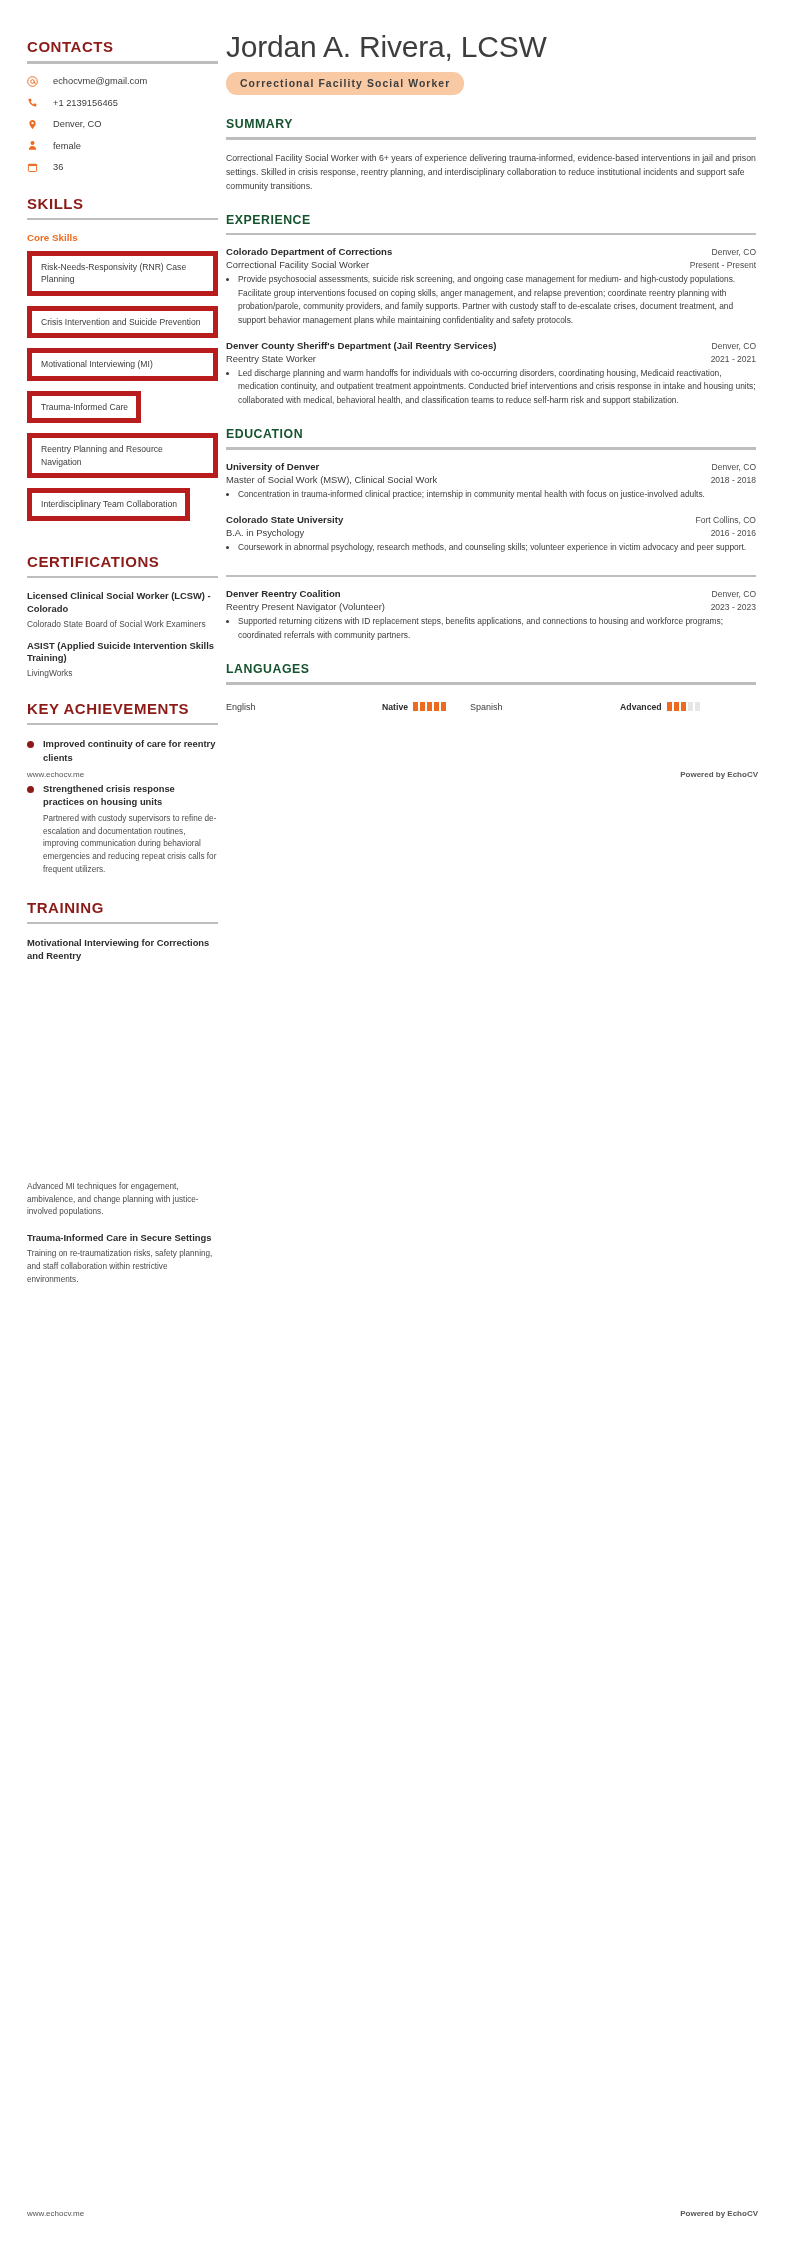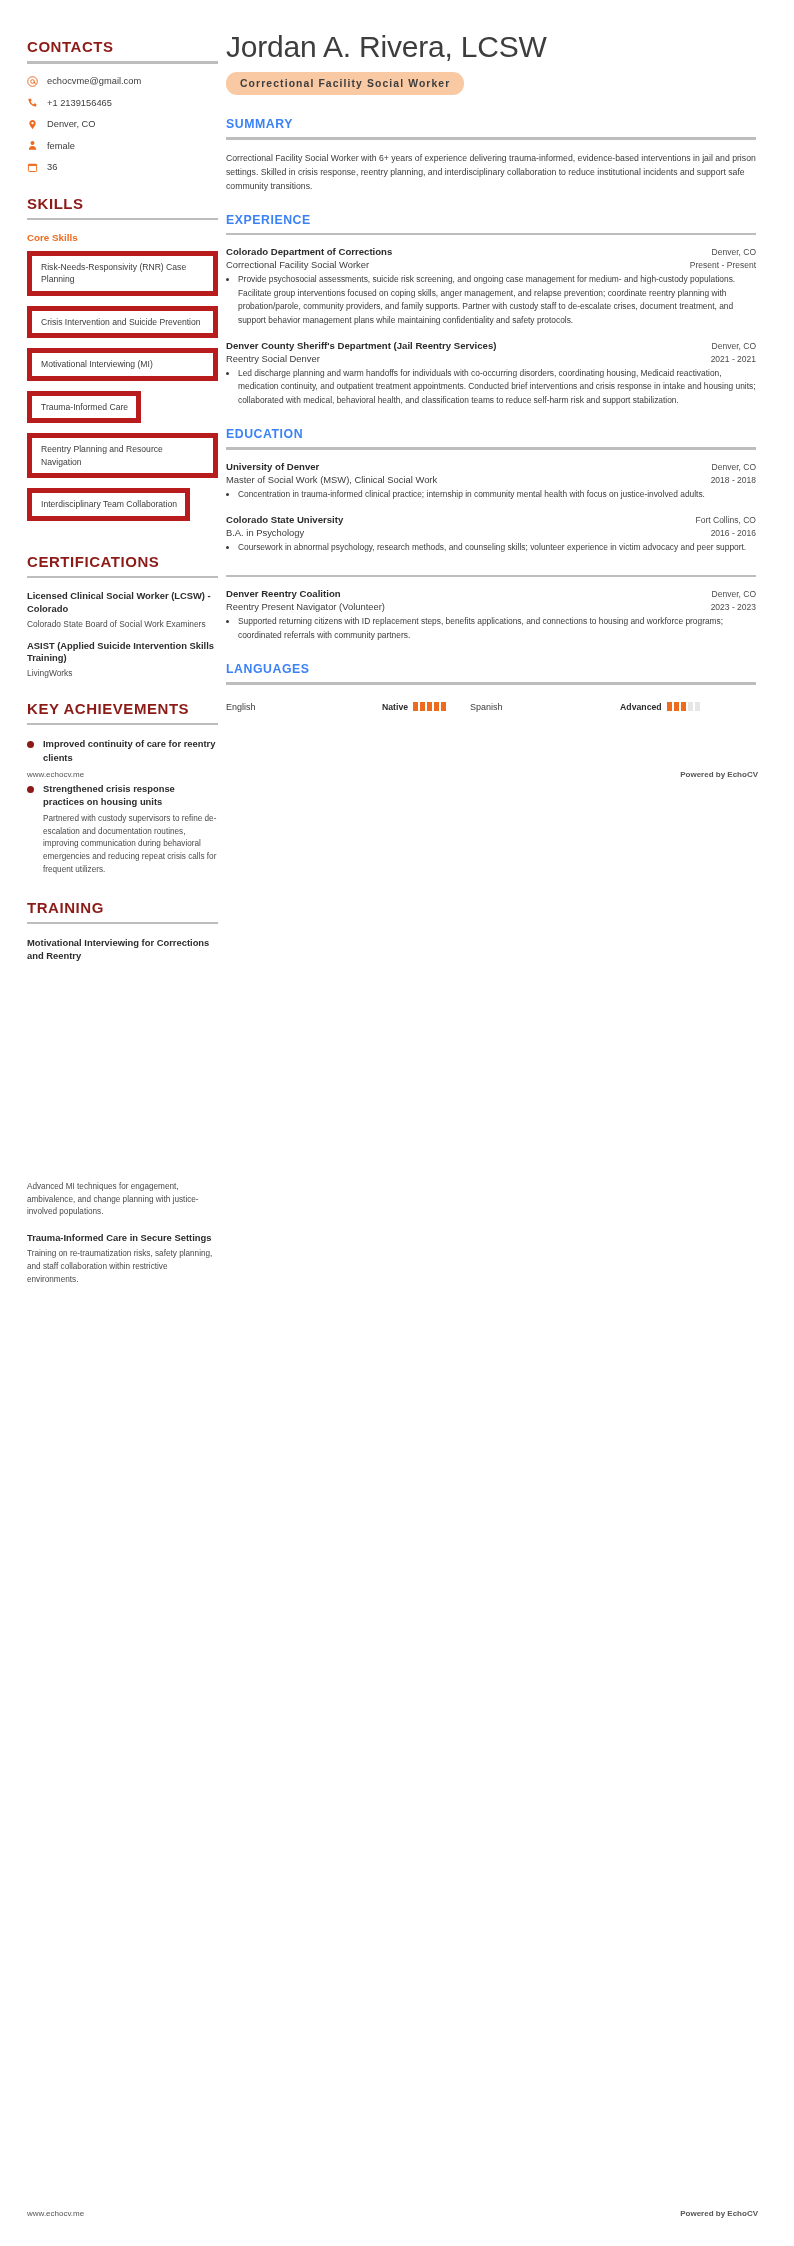--- a/index.html
+++ b/index.html
@@ -46,21 +46,21 @@
   .sec-rule {
     height: 2.5px;
     background: #bdbdbd;
     margin-bottom: 12px;
   }
   .side-block { margin-bottom: 22px; }
 
   .contact-row {
     display: flex;
     align-items: center;
-    gap: 9px;
+    gap: 15px;
     margin-bottom: 10.5px;
     font-size: 9.3px;
     color: #3b3b3b;
   }
   .cicon {
     width: 11px; height: 11px;
     flex: 0 0 11px;
     display: flex; align-items: center; justify-content: center;
     color: #ed6a1f;
   }
@@ -152,21 +152,21 @@
     font-weight: bold;
     letter-spacing: 1.1px;
     padding: 6px 14px 6px 14px;
     border-radius: 11px;
     margin-bottom: 22px;
   }
   .m-head {
     font-size: 12.3px;
     font-weight: bold;
     letter-spacing: 0.55px;
-    color: #3b82f6;
+    color: #14532d;
     text-transform: uppercase;
     margin-bottom: 6px;
   }
   .m-rule {
     height: 2.5px;
     background: #bdbdbd;
     margin-bottom: 11px;
   }
   .m-block { margin-bottom: 20px; }
 
@@ -385,21 +385,21 @@
             <li>Provide psychosocial assessments, suicide risk screening, and ongoing case management for medium- and high-custody populations. Facilitate group interventions focused on coping skills, anger management, and relapse prevention; coordinate reentry planning with probation/parole, community providers, and family supports. Partner with custody staff to de-escalate crises, document treatment, and support behavior management plans while maintaining confidentiality and safety protocols.</li>
           </ul>
         </div>
 
         <div class="entry">
           <div class="entry-row">
             <span class="org">Denver County Sheriff's Department (Jail Reentry Services)</span>
             <span class="meta">Denver, CO</span>
           </div>
           <div class="entry-row">
-            <span class="role">Reentry Social Denver</span>
+            <span class="role">Reentry State Worker</span>
             <span class="meta">2021 - 2021</span>
           </div>
           <ul class="bullets">
             <li>Led discharge planning and warm handoffs for individuals with co-occurring disorders, coordinating housing, Medicaid reactivation, medication continuity, and outpatient treatment appointments. Conducted brief interventions and crisis response in intake and housing units; collaborated with medical, behavioral health, and classification teams to reduce self-harm risk and support stabilization.</li>
           </ul>
         </div>
       </section>
 
       
       <section class="m-block">

